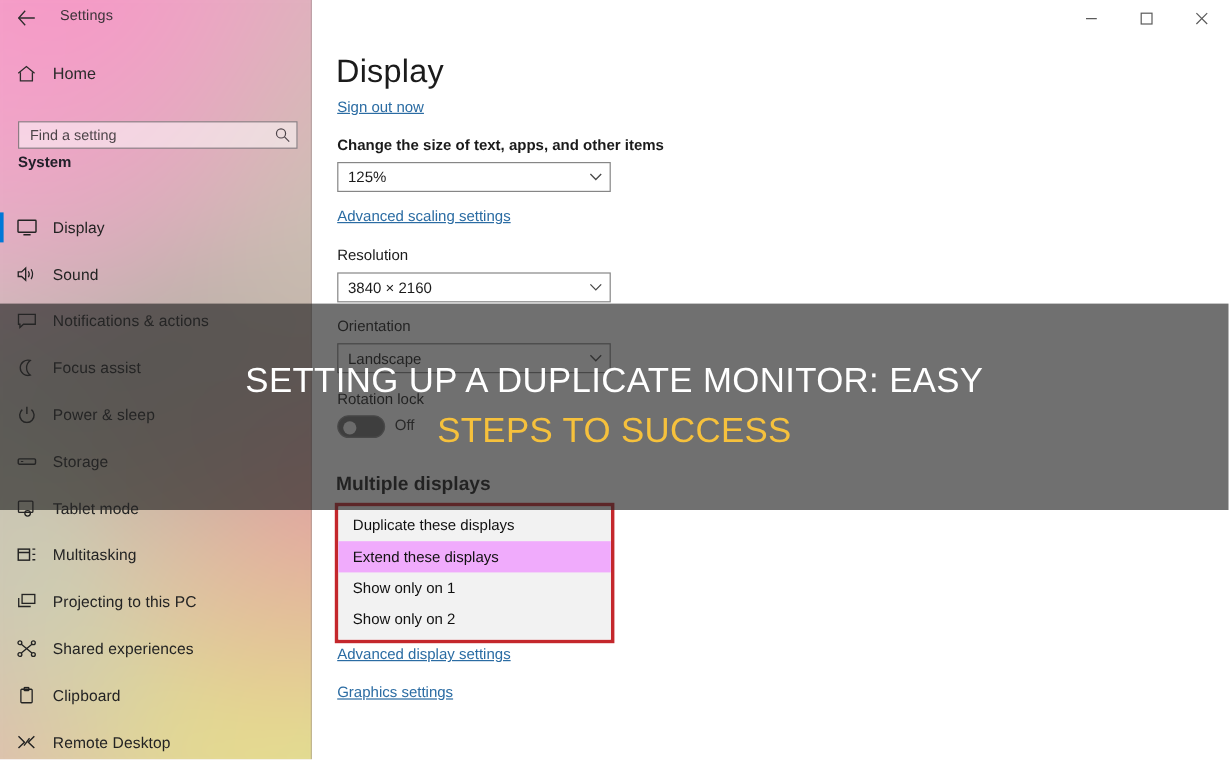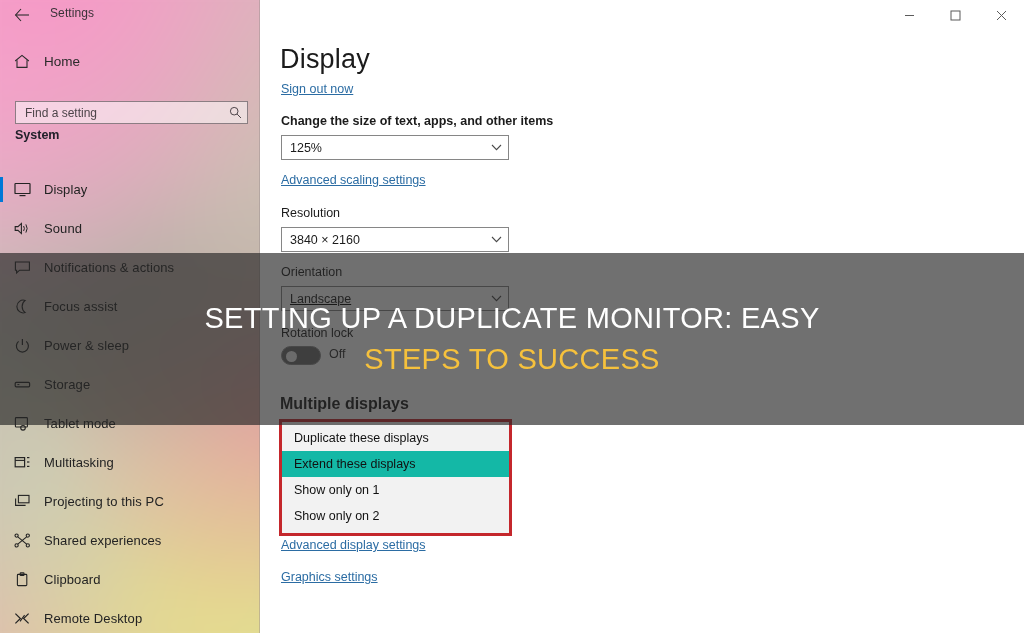--- a/index.html
+++ b/index.html
@@ -154,21 +154,21 @@
     width: 24px; display: flex; align-items: center; justify-content: center;
     color: #4a4a4a; font-size: 9px;
   }
 
   #lbl-scale { top: 114px; font-weight: bold; }
   #combo-scale { top: 135px; }
   #adv-scaling { position: absolute; left: 20px; top: 173px; }
   #lbl-res { top: 206px; }
   #combo-res { top: 227px; }
   #lbl-orient { top: 265px; }
-  #combo-orient { top: 286px; text-decoration: underline; }
+  #combo-orient { top: 286px; }
   #lbl-rotlock { top: 326px; }
 
   .toggle {
     position: absolute; left: 20px; top: 346px;
     width: 40px; height: 19px;
     border-radius: 10px;
     background: #6e6e6e;
     border: 1px solid #8a8a8a;
   }
   .toggle .knob {
@@ -199,21 +199,21 @@
     background: #f2f2f2;
     padding: 3px 0 4px 0;
   }
   .dd-item {
     height: 26px;
     display: flex; align-items: center;
     padding-left: 12px;
     font-size: 12.5px; color: #111;
     background: transparent;
   }
-  .dd-item.highlight { background: #14b8a6; }
+  .dd-item.highlight { background: #f0abfc; }
 
   #adv-display { position: absolute; left: 20px; top: 538px; }
   #graphics { position: absolute; left: 20px; top: 570px; }
 
   
   #overlay {
     position: absolute; left: 0; top: 253px;
     width: 1024px; height: 172px;
     background: rgba(38,38,38,0.66);
     z-index: 20;

